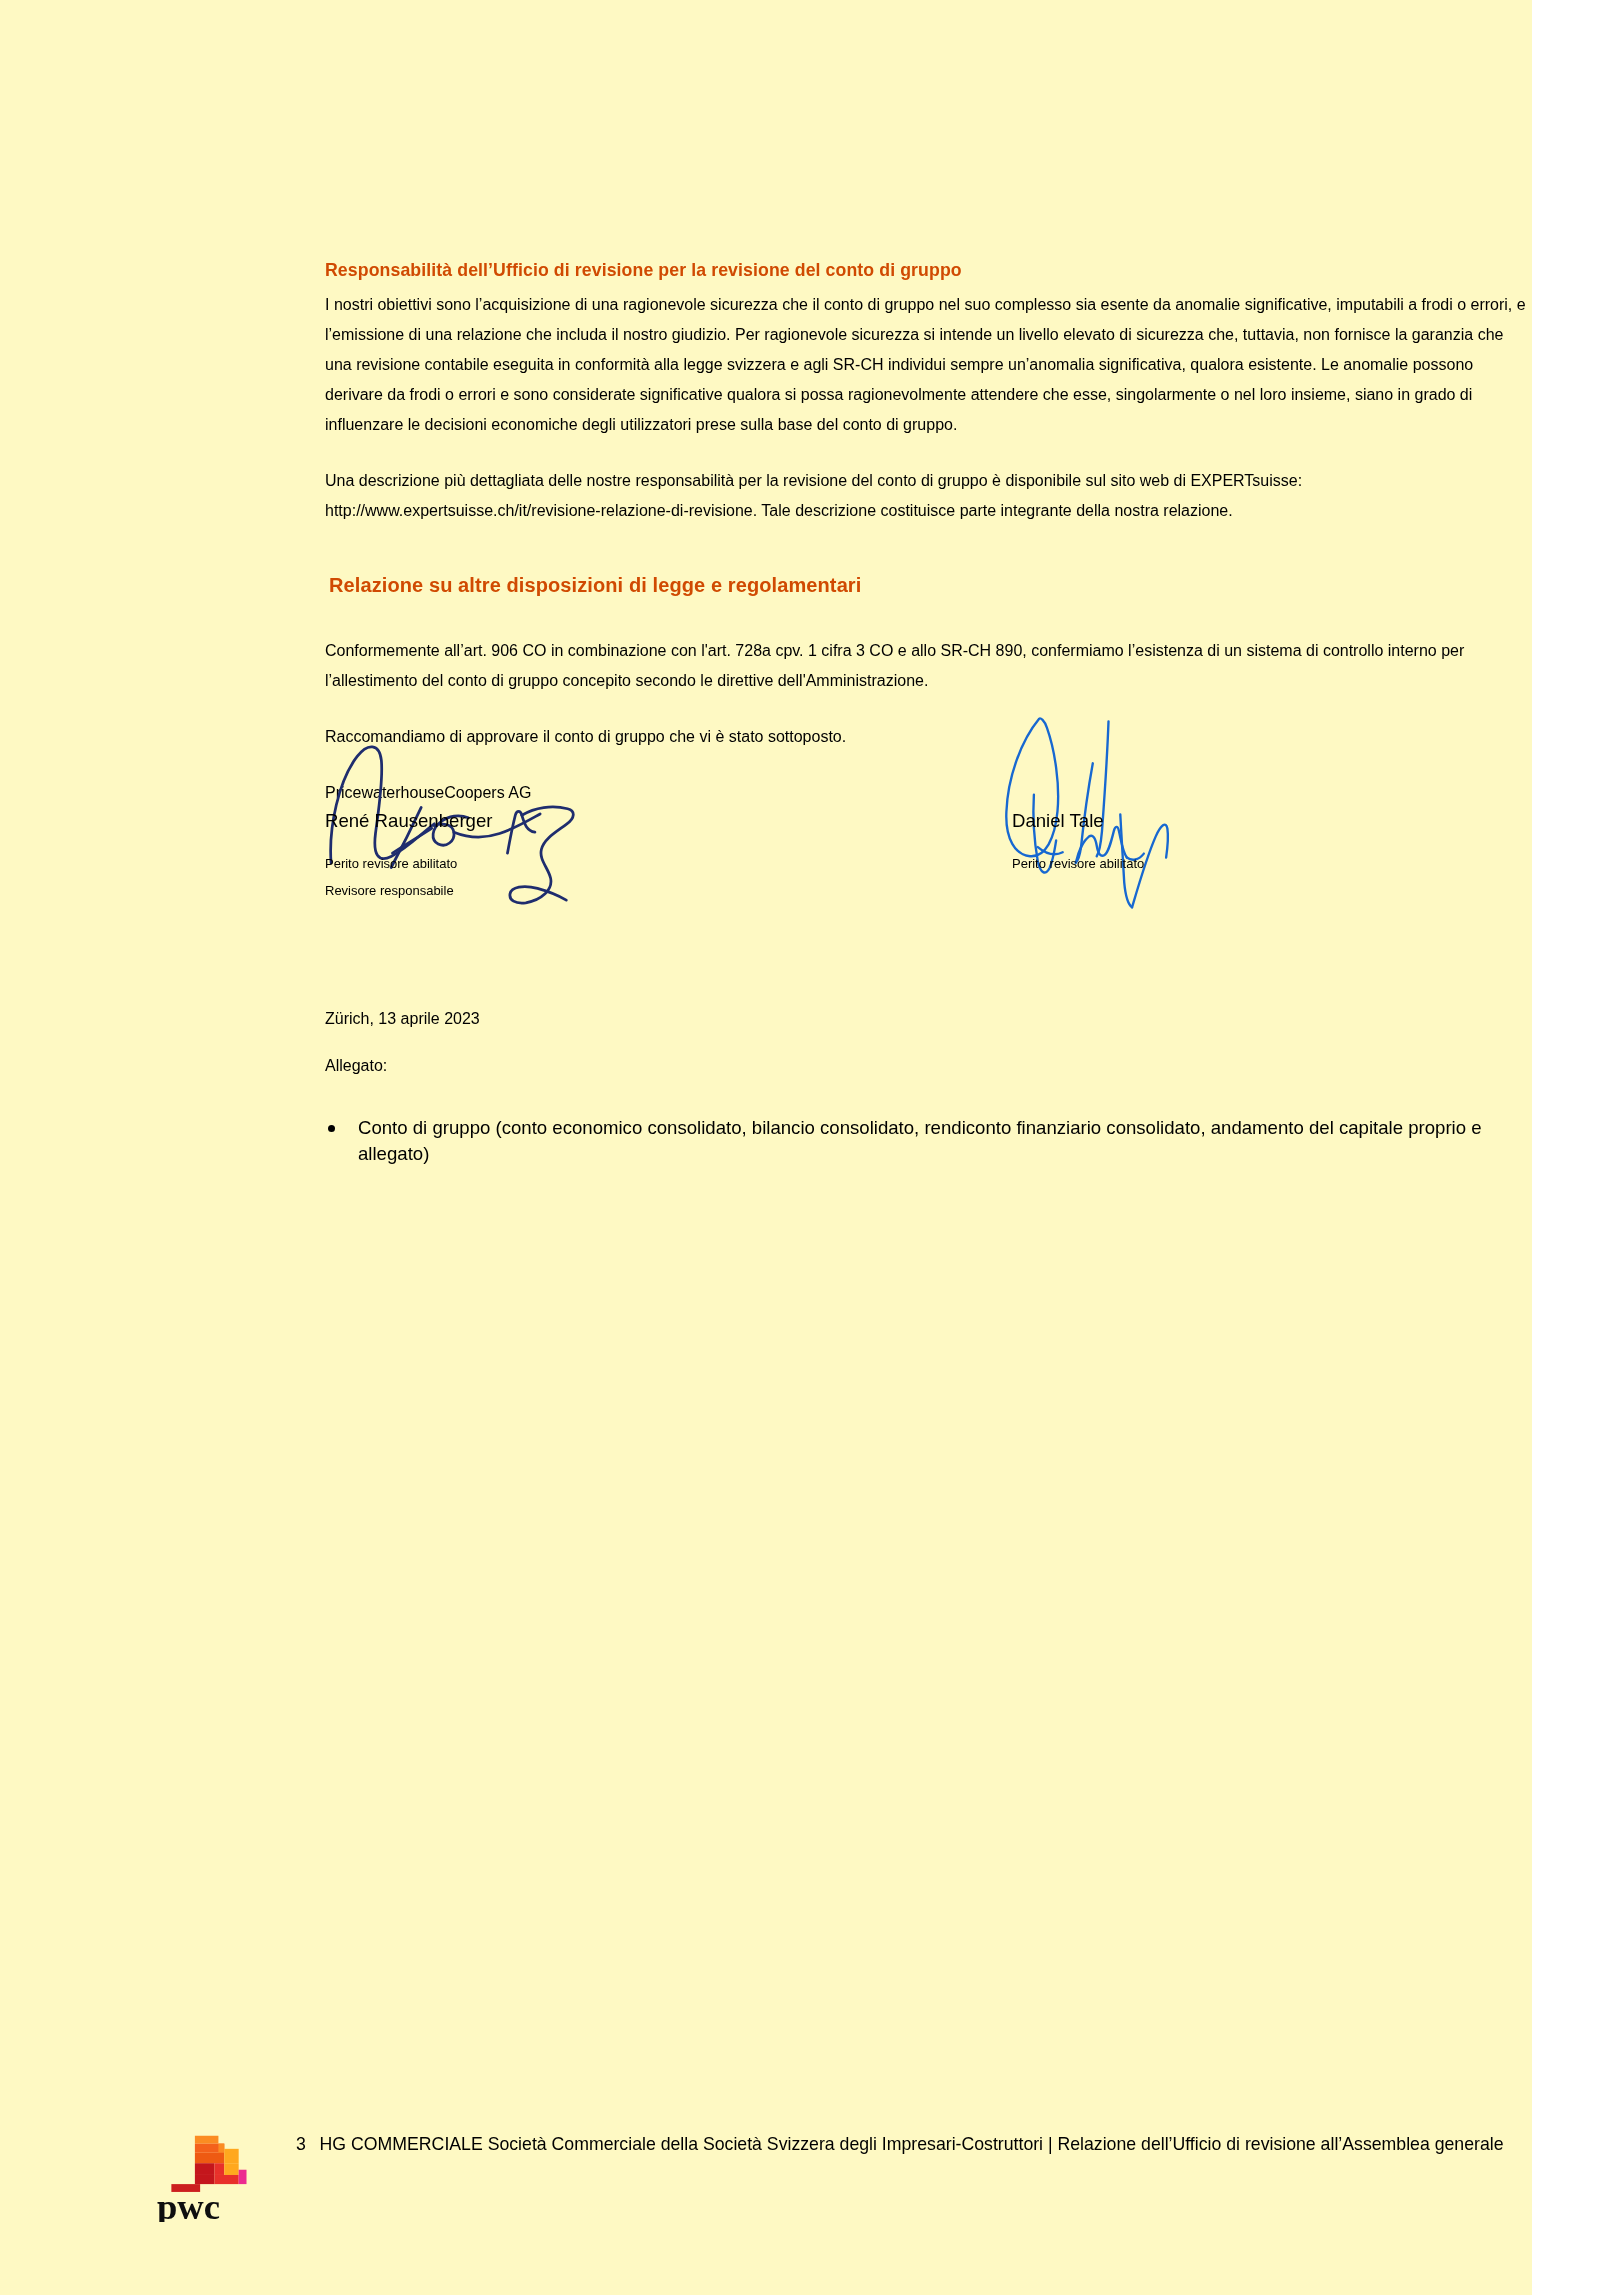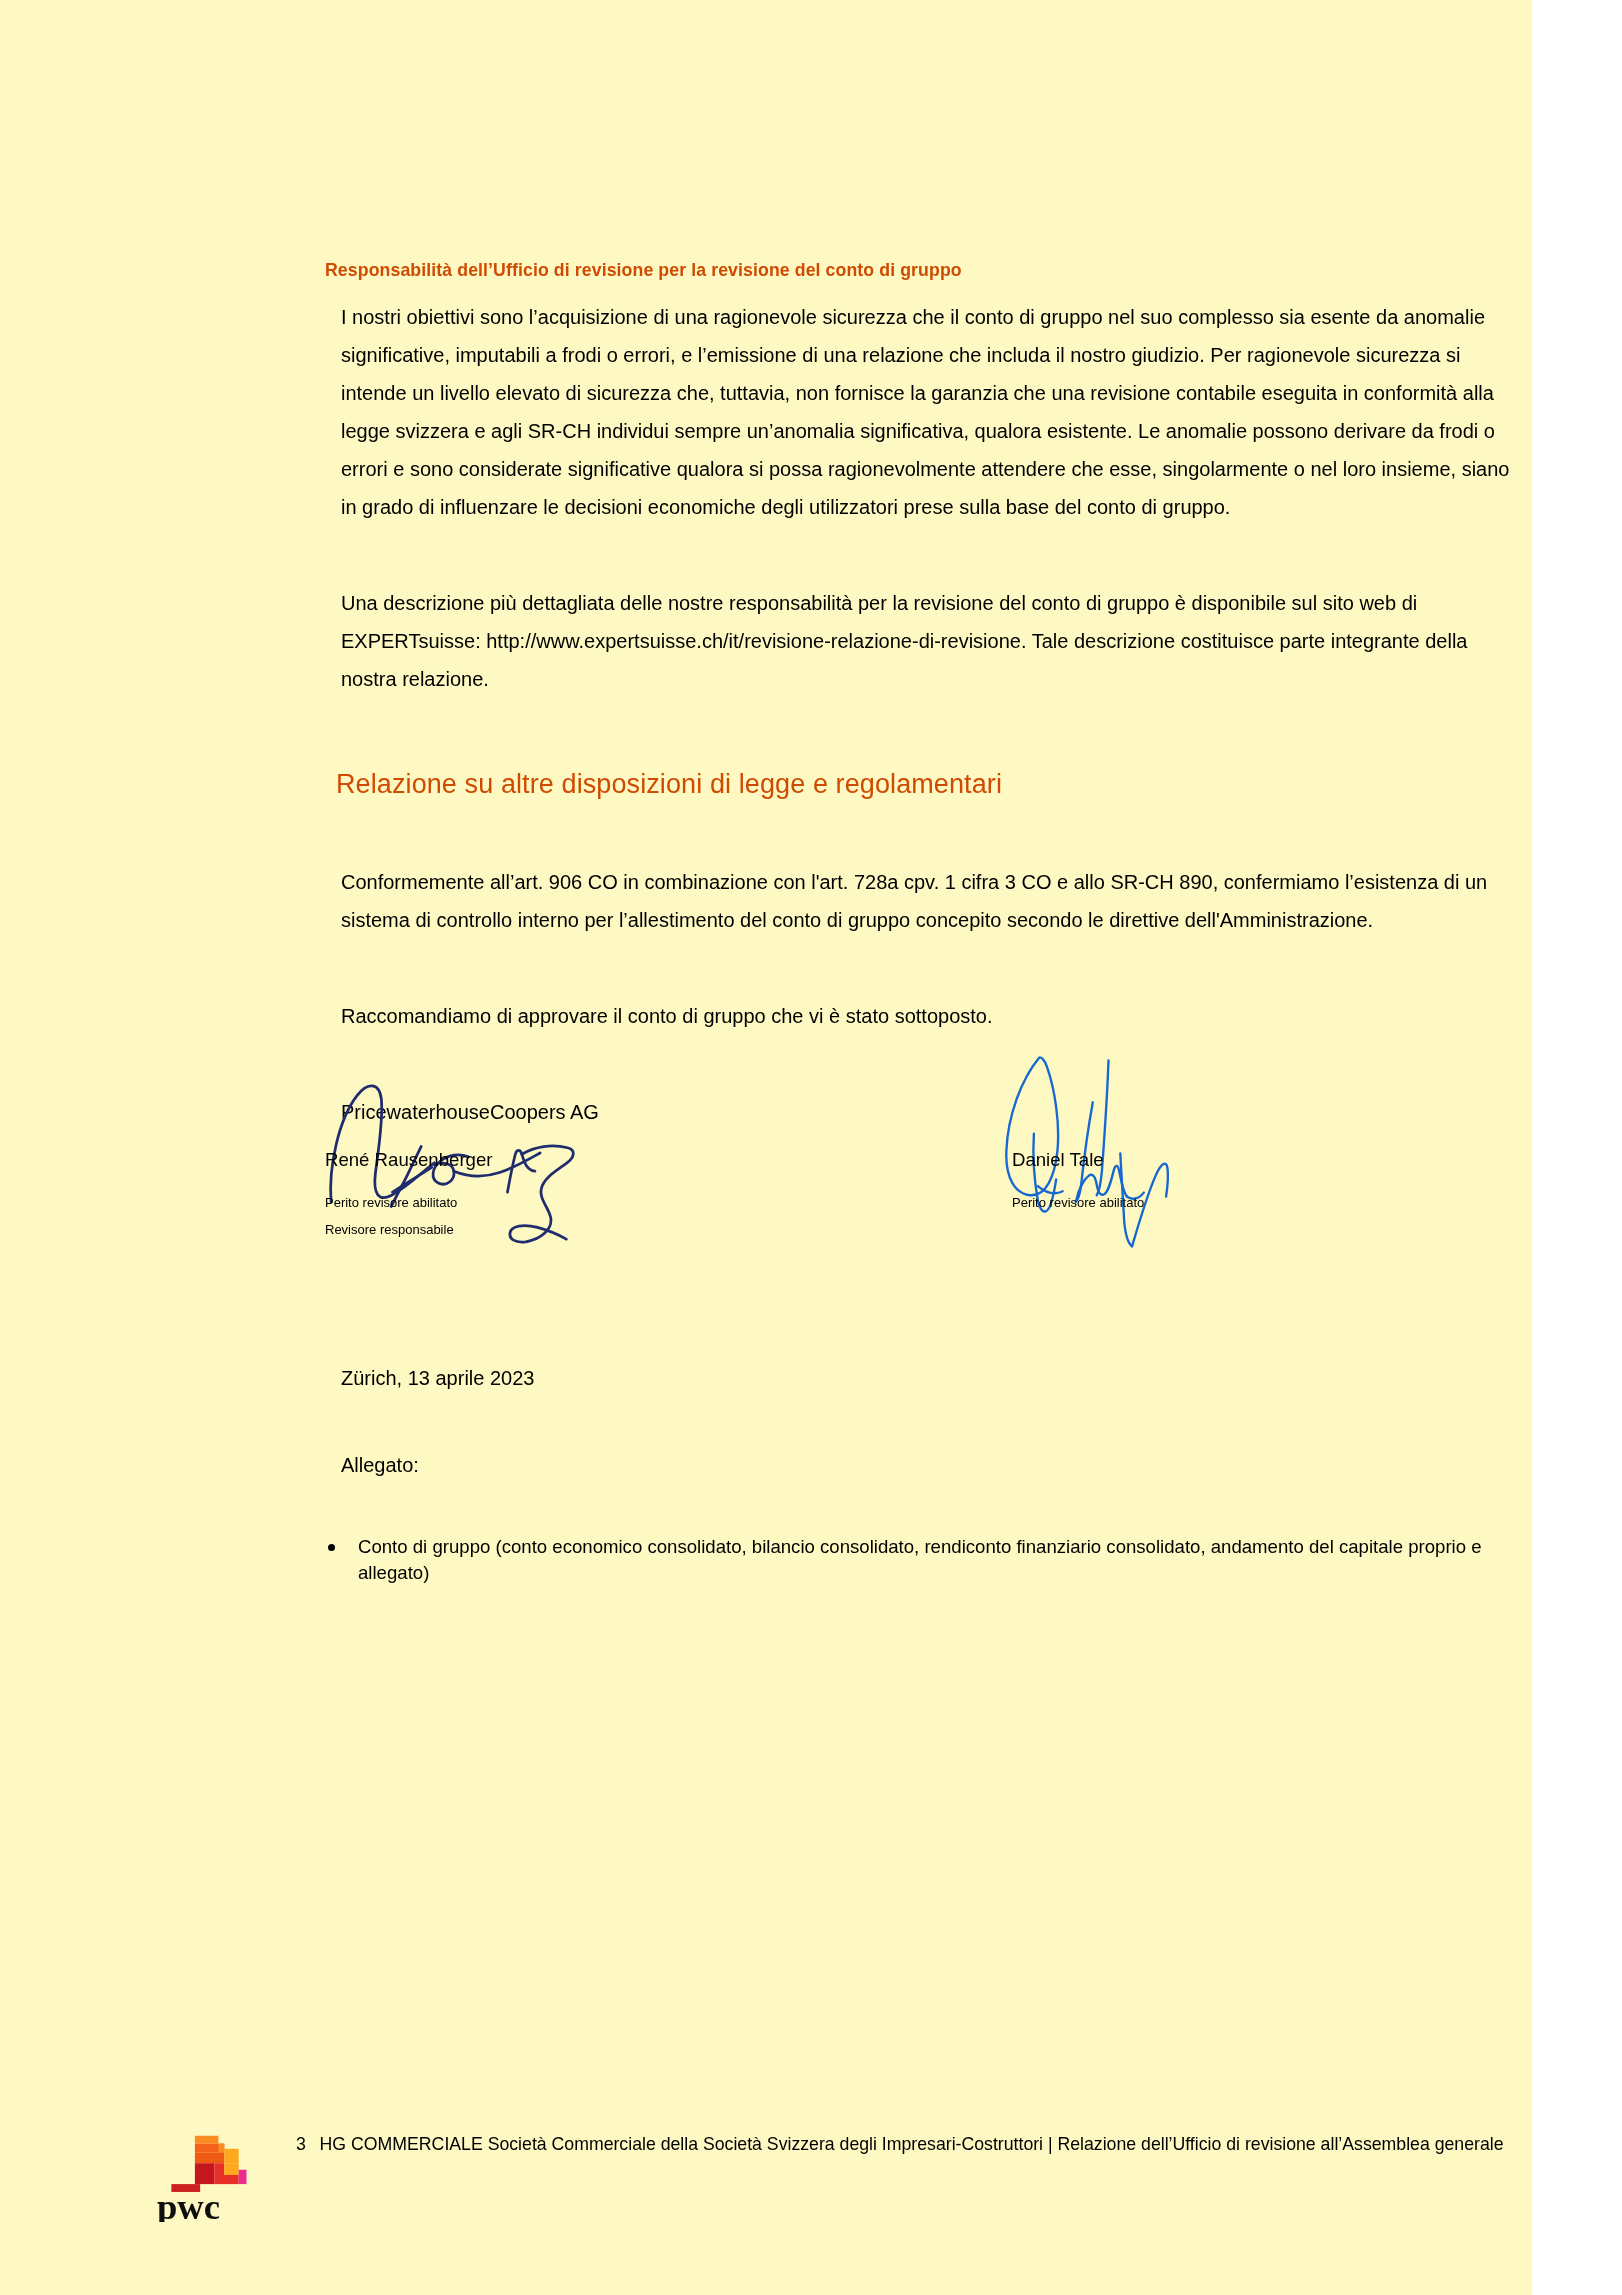--- a/index.html
+++ b/index.html
@@ -29,32 +29,32 @@
   .section-subhead {
     font-size: 17.7px;
     font-weight: bold;
     color: #D04A02;
     line-height: 1.30;
     margin: 0 0 7.9px 0;
     letter-spacing: 0.1px;
   }
 
   .section-head {
-    font-size: 27px;
-    font-weight: normal;
+    font-size: 20px;
+    font-weight: bold;
     color: #D04A02;
     line-height: 1.25;
-    margin: 11px;
+    margin: 4px;
     letter-spacing: 0.1px;
   }
 
   p.body-text {
-    font-size: 20px;
-    line-height: 38px;
-    margin: 16px;
+    font-size: 16px;
+    line-height: 30px;
+    margin: 0;
     text-align: left;
     color: #000000;
   }
 
   .gap-sm { height: 17px; }
   .gap-md { height: 26px; }
   .gap-lg { height: 34px; }
   .gap-xl { height: 43px; }
 
   

